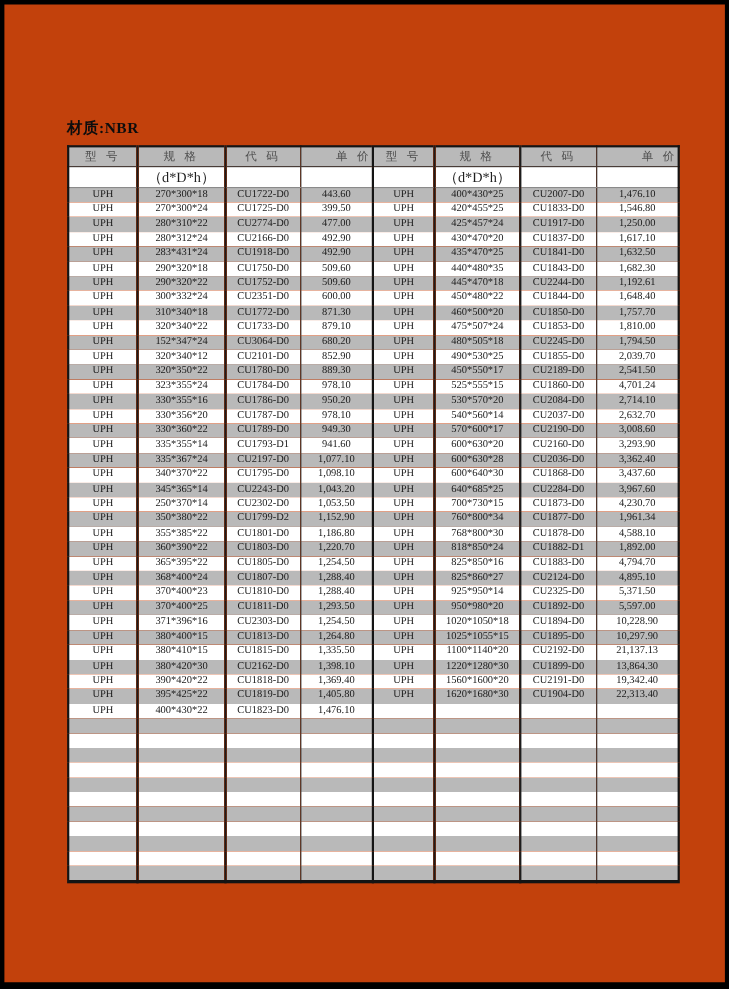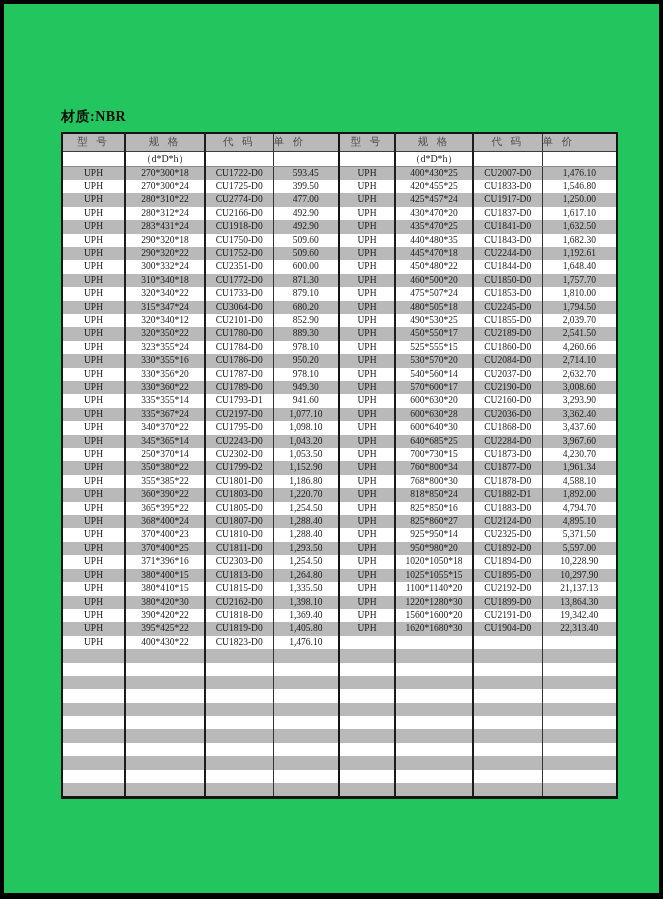--- a/index.html
+++ b/index.html
@@ -1,20 +1,20 @@
 <!DOCTYPE html>
 <html><head>
 <meta charset="utf-8">
 <style>
   html,body{margin:0;padding:0;background:#e8e8e8;}
   .page{
     position:relative;
     width:663px;height:899px;
     box-sizing:border-box;
-    background:#22c55e;
+    background:#c2410c;
     border:4px solid #000;
     border-bottom-width:6px;
     overflow:hidden;
     font-family:"Liberation Serif","DejaVu Serif",serif;
   }
   .doc-title{
     position:absolute;
     left:57px;top:104px;
     font-size:14px;
     font-weight:bold;
@@ -39,41 +39,41 @@
   tr.hdr th{
     font-weight:normal;
     color:#4f4f4f;
     font-size:10.5px;
     letter-spacing:3px;
     text-align:center;
     border-bottom:1px solid #3c3c3c;
   }
   tr.sub{height:13px;background:#ffffff;}
   tr.sub td{
-    font-size:10px;
+    font-size:13px;
     color:#1f1f1f;
     text-align:center;
     border-bottom:1px solid #8a8a8a;
   }
   tbody.data td{
     height:13.4px;
     line-height:13.4px;
     font-size:9.5px;
     color:#1b1b1b;
     text-align:center;
   }
   tbody.data tr:nth-child(odd){background:#b9b9b9;}
   tbody.data tr:nth-child(even){background:#ffffff;}
   
   .c0,.c4{border-right:2px solid #1d1d1d;}
   .c1,.c5{border-right:2px solid #1d1d1d;}
   .c2,.c6{border-right:1px solid #343434;}
   .c3{border-right:2.5px solid #141414;}
   td.c3,td.c7{text-align:right;padding-right:10px;}
-  tr.sub td.c3,tr.sub td.c7,tr.hdr th.c3,tr.hdr th.c7{text-align:left;padding-right:0;}
+  tr.sub td.c3,tr.sub td.c7,tr.hdr th.c3,tr.hdr th.c7{text-align:right;padding-right:0;}
 </style>
 </head>
 <body>
 
 <div class="page">
   <div class="doc-title">材质:NBR</div>
 
   <div class="tbl-wrap">
     <table class="price">
       <colgroup>
@@ -106,21 +106,21 @@
           <td class="c5">（d*D*h）</td>
           <td class="c6"></td>
           <td class="c7"></td>
         </tr>
       </thead>
       <tbody class="data">
           <tr>
             <td class="c0">UPH</td>
             <td class="c1">270*300*18</td>
             <td class="c2">CU1722-D0</td>
-            <td class="c3">593.45</td>
+            <td class="c3">443.60</td>
             <td class="c4">UPH</td>
             <td class="c5">400*430*25</td>
             <td class="c6">CU2007-D0</td>
             <td class="c7">1,476.10</td>
           </tr>
           <tr>
             <td class="c0">UPH</td>
             <td class="c1">270*300*24</td>
             <td class="c2">CU1725-D0</td>
             <td class="c3">399.50</td>
@@ -204,21 +204,21 @@
             <td class="c1">320*340*22</td>
             <td class="c2">CU1733-D0</td>
             <td class="c3">879.10</td>
             <td class="c4">UPH</td>
             <td class="c5">475*507*24</td>
             <td class="c6">CU1853-D0</td>
             <td class="c7">1,810.00</td>
           </tr>
           <tr>
             <td class="c0">UPH</td>
-            <td class="c1">315*347*24</td>
+            <td class="c1">152*347*24</td>
             <td class="c2">CU3064-D0</td>
             <td class="c3">680.20</td>
             <td class="c4">UPH</td>
             <td class="c5">480*505*18</td>
             <td class="c6">CU2245-D0</td>
             <td class="c7">1,794.50</td>
           </tr>
           <tr>
             <td class="c0">UPH</td>
             <td class="c1">320*340*12</td>
@@ -240,21 +240,21 @@
             <td class="c7">2,541.50</td>
           </tr>
           <tr>
             <td class="c0">UPH</td>
             <td class="c1">323*355*24</td>
             <td class="c2">CU1784-D0</td>
             <td class="c3">978.10</td>
             <td class="c4">UPH</td>
             <td class="c5">525*555*15</td>
             <td class="c6">CU1860-D0</td>
-            <td class="c7">4,260.66</td>
+            <td class="c7">4,701.24</td>
           </tr>
           <tr>
             <td class="c0">UPH</td>
             <td class="c1">330*355*16</td>
             <td class="c2">CU1786-D0</td>
             <td class="c3">950.20</td>
             <td class="c4">UPH</td>
             <td class="c5">530*570*20</td>
             <td class="c6">CU2084-D0</td>
             <td class="c7">2,714.10</td>

